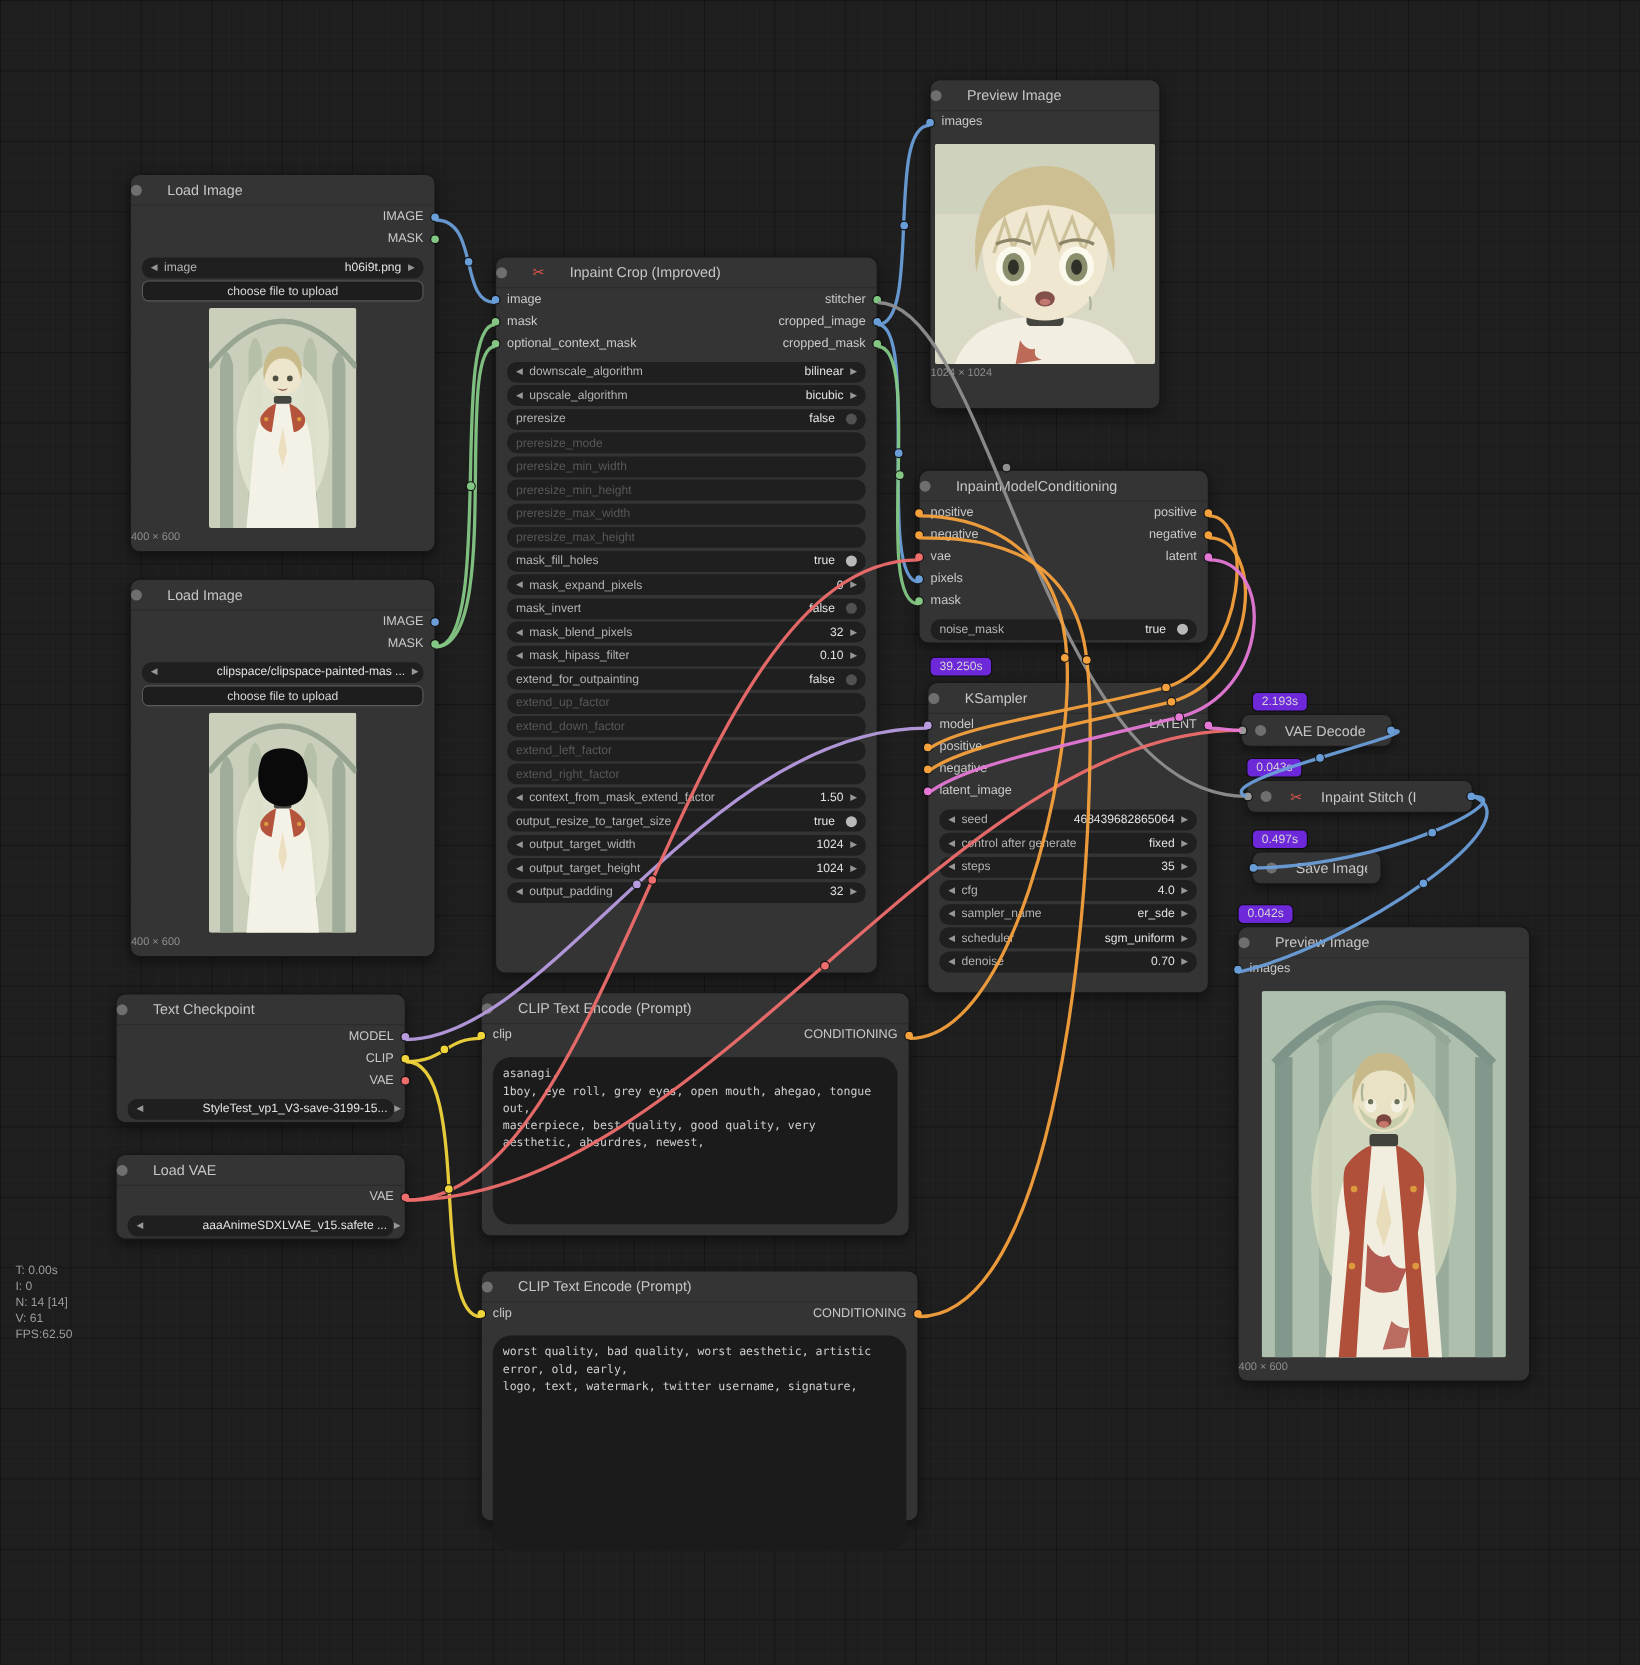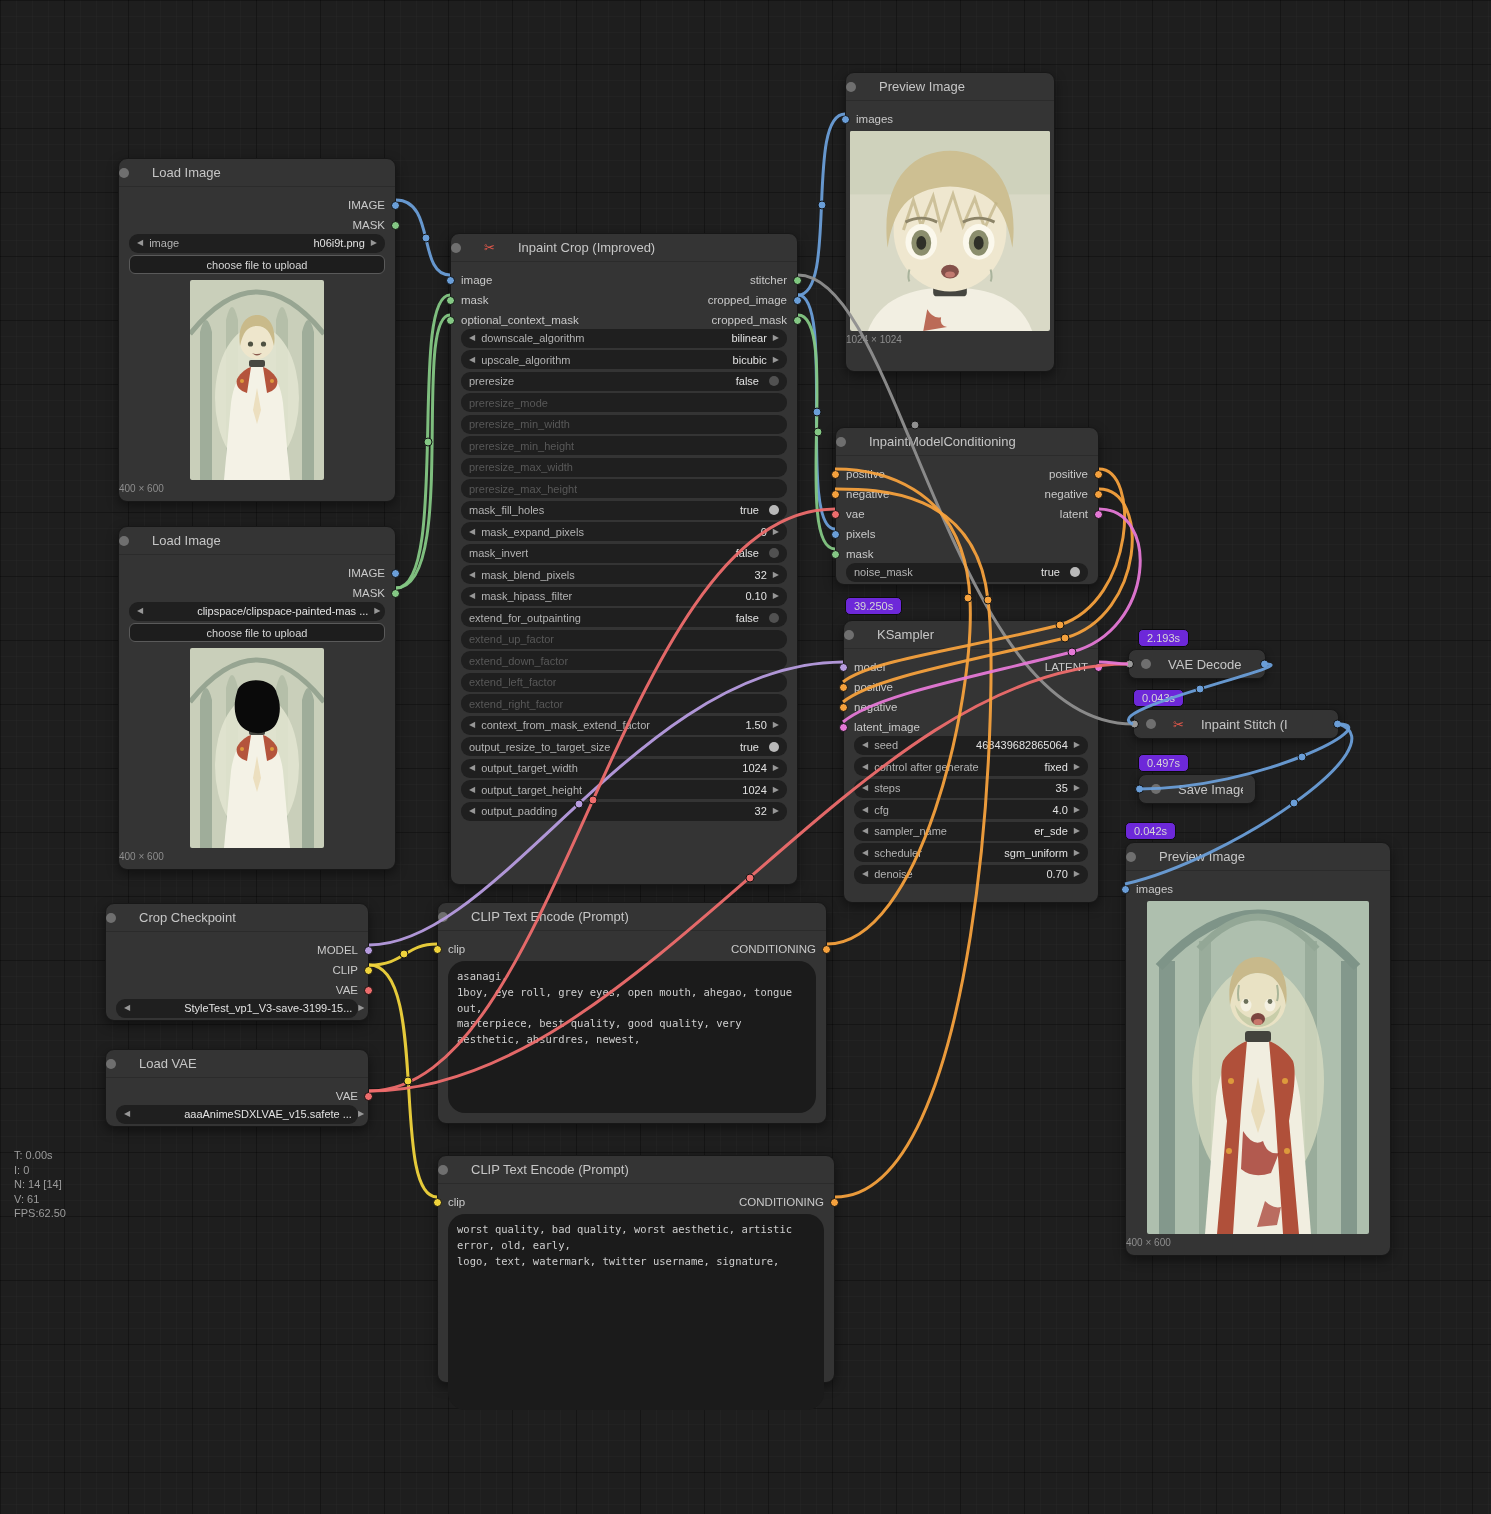--- a/index.html
+++ b/index.html
@@ -16,21 +16,21 @@
     font-family:"Liberation Sans",sans-serif;
   }
   .node{position:absolute;background:#343434;border:1px solid #171717;border-radius:9px;
         box-shadow:0 4px 12px rgba(0,0,0,.45);z-index:2;}
   .nheader{height:28px;display:flex;align-items:center;gap:23px;padding:0 0;
            border-bottom:1px solid #2b2b2b;}
   .collapse{width:10px;height:10px;border-radius:50%;background:#6f6f6f;flex:none;}
   .ntitle{font-size:13px;color:#c6c6c6;white-space:nowrap;overflow:hidden;}
   .scissors{color:#e0574a;font-size:13px;line-height:1;flex:none;}
   .nbody{padding-top:4px;}
-  .prow{height:20px;display:flex;align-items:flex-end;justify-content:space-between;
+  .prow{height:20px;display:flex;align-items:flex-start;justify-content:space-between;
         padding:0 11px;}
   .pin,.pout{display:flex;align-items:center;gap:6px;}
   .pout{margin-left:auto;}
   .plabel{font-size:11.5px;color:#c9c9c9;white-space:nowrap;}
   .dot{width:9px;height:9px;border-radius:50%;background:var(--c,#888);
        border:1px solid #101010;flex:none;}
   .pin .dot{margin-left:-16px;}
   .pout .dot{margin-right:-16px;}
   .widget{height:19px;display:flex;align-items:center;gap:6px;background:#1f1f1f;
           border-radius:9px;margin:2.5px 10px;padding:0 8px;font-size:11px;color:#c4c4c4;}
@@ -558,21 +558,21 @@
         <path d="M92,84 q-2,10 0,16 M130,84 q2,10 0,16" stroke="#aab598" stroke-width="2" fill="none"></path>
       </svg>
     </div>
     <div class="caption">400 × 600</div>
   </div>
 </section>
 
 <section class="node" style="left:105px;top:903px;width:264px;height:118px">
   <header class="nheader">
     <span class="collapse"></span>
-    <span class="ntitle">Crop Checkpoint</span>
+    <span class="ntitle">Text Checkpoint</span>
   </header>
   <div class="nbody">
     <div class="prow">
         <span></span>
       <span class="pout">
         <span class="plabel">MODEL</span>
         <span class="dot" style="--c:#b79ce0"></span>
         </span>
       </div>
     <div class="prow">

